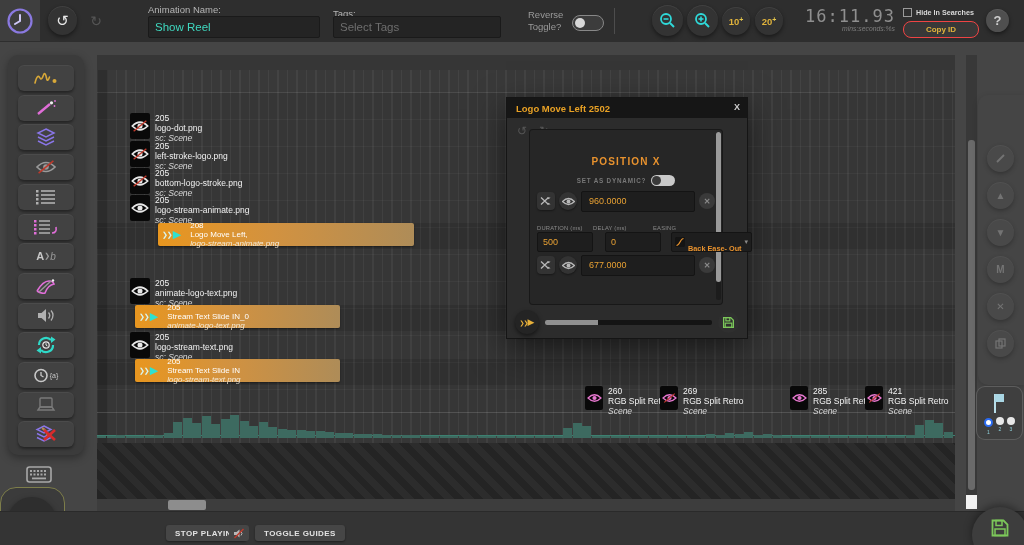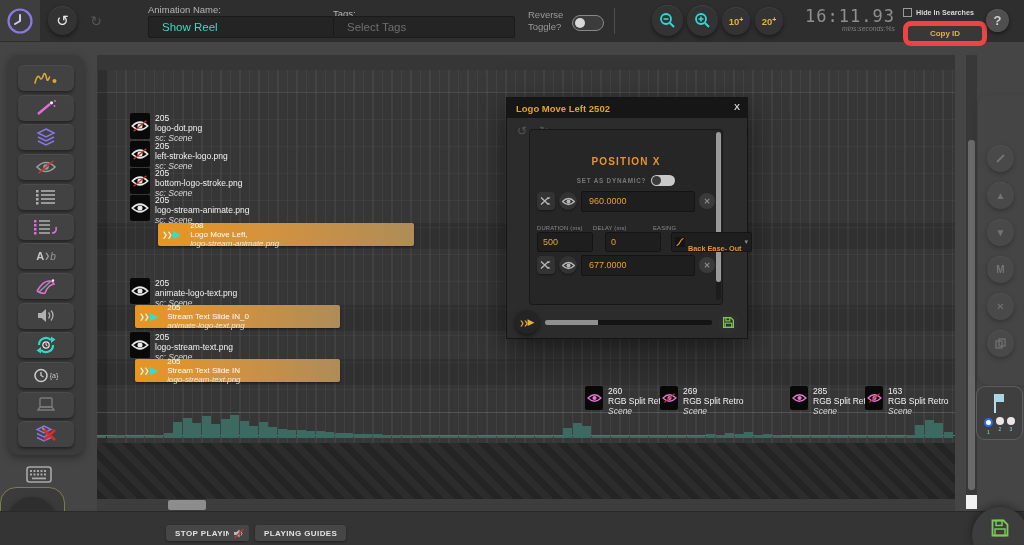--- a/index.html
+++ b/index.html
@@ -10,37 +10,37 @@
   .topbar{position:absolute;left:0;top:0;width:1024px;height:42px;background:#2e2e2e;}
   .logo-tile{position:absolute;left:0;top:0;width:40px;height:41px;background:#3e3e3e;
              display:flex;align-items:center;justify-content:center;}
   .round-btn{border-radius:50%;background:#333;display:flex;align-items:center;justify-content:center;
              box-shadow:inset 0 1px 0 rgba(255,255,255,.07),0 2px 4px rgba(0,0,0,.45);cursor:pointer;}
   .undo-btn{position:absolute;left:48px;top:6px;width:29px;height:29px;color:#e8e8e8;font-size:15px;}
   .redo-btn{position:absolute;left:84px;top:9px;width:24px;height:24px;color:#555;font-size:14px;
             background:transparent;box-shadow:none;}
   .field-label{position:absolute;font-size:9.5px;color:#b5b5b5;}
   .tb-input{position:absolute;height:20px;background:#242424;border:1px solid #1a1a1a;border-radius:2px;
-            color:#3fd9c0;font-size:11.5px;padding:0 13px;font-family:"Liberation Sans",sans-serif;outline:none;}
+            color:#3fd9c0;font-size:11.5px;padding:0 6px;font-family:"Liberation Sans",sans-serif;outline:none;}
   .tb-input::placeholder{color:#6e6e6e;}
   .rev-label{position:absolute;left:528px;top:9px;font-size:9.5px;color:#9a9a9a;line-height:1.25;}
   .toggle-pill{position:absolute;left:572px;top:15px;width:30px;height:14px;border:1px solid #888;
                border-radius:8px;background:#3c3c3c;cursor:pointer;}
   .toggle-pill .knob{position:absolute;left:2px;top:1.5px;width:10px;height:10px;border-radius:50%;background:#d8d8d8;}
   .tb-divider{position:absolute;left:614px;top:8px;width:1px;height:26px;background:#4d4d4d;}
   .zoom-btn{position:absolute;top:5px;width:31px;height:31px;}
   .numplus-btn{position:absolute;top:7px;width:28px;height:28px;color:#e0b33c;font-size:9.5px;font-weight:bold;}
   .numplus-btn sup{font-size:7px;position:relative;top:-2px;color:#e8c84a;}
   .time-block{position:absolute;left:800px;top:6px;width:95px;text-align:right;}
   .time-main{font-family:"DejaVu Sans Mono",monospace;font-size:17px;color:#8f8f8f;letter-spacing:1px;}
   .time-fmt{font-size:6.8px;color:#7d7d7d;font-style:italic;margin-top:-1px;}
   .hide-search{position:absolute;left:903px;top:8px;display:flex;align-items:center;gap:4px;cursor:pointer;}
   .hide-search .box{width:7px;height:7px;border:1px solid #9a9a9a;background:#2e2e2e;}
   .hide-search .lbl{font-size:7.2px;font-weight:bold;color:#d8d8d8;}
-  .copyid-btn{position:absolute;left:903px;top:21px;width:74px;height:15px;border:5px solid #ef4444;
+  .copyid-btn{position:absolute;left:903px;top:21px;width:74px;height:15px;border:1px solid #ef4444;
               border-radius:8px;background:#383838;color:#e0b33c;font-size:8px;font-weight:bold;
               display:flex;align-items:center;justify-content:center;cursor:pointer;}
   .help-btn{position:absolute;left:986px;top:9px;width:23px;height:23px;background:#4f4f4f;color:#cfcfcf;
             font-size:13px;font-weight:bold;}
 
   
   .sidebar{position:absolute;left:8px;top:55px;width:76px;height:400px;background:#3b3b3b;border-radius:10px;
            box-shadow:0 3px 8px rgba(0,0,0,.35);}
   .sb-btn{position:absolute;left:10px;width:56px;height:26px;border-radius:6px;background:#424242;
           box-shadow:inset 0 1px 0 rgba(255,255,255,.05),0 2px 3px rgba(0,0,0,.4);
@@ -487,21 +487,21 @@
         </div>
         <div class="tl-layer" style="left: 768px; top: 331px;">
           <span class="eyebox small">
             <svg width="15" height="10" viewBox="0 0 24 17">
     <path d="M1 8.5 Q12 -2.5 23 8.5 Q12 19.5 1 8.5 Z" fill="none" stroke="#e878d0" stroke-width="2.2"></path>
     <circle cx="12" cy="8.5" r="3.6" fill="#e878d0"></circle>
     <line x1="3" y1="16" x2="21" y2="1" stroke="#c0392b" stroke-width="2"></line>
             </svg>
           </span>
     <span class="lay-text">
-      <div>163</div>
+      <div>421</div>
       <div>RGB Split Retro</div>
       <div class="sub">Scene</div>
           </span>
         </div>
       </div>
   </div>
 
   <div class="vscroll">
     <div class="thumb"></div>
     <div class="endcap"></div>
@@ -682,21 +682,21 @@
 
   <div class="bottombar">
     <div class="foot-btn" style="left:166px;">STOP PLAYING</div>
     <div class="mute-btn">
       <svg width="12" height="11" viewBox="0 0 12 11">
         <polygon points="1,4 3.5,4 6.5,1.5 6.5,9.5 3.5,7 1,7" fill="#b8b8b8"></polygon>
         <path d="M8 3.5 q2 2 0 4" fill="none" stroke="#b8b8b8" stroke-width="1"></path>
         <line x1="1.5" y1="10" x2="10.5" y2="1" stroke="#c0392b" stroke-width="1.4"></line>
       </svg>
     </div>
-    <div class="foot-btn" style="left:255px;">PLAYING GUIDES</div>
+    <div class="foot-btn" style="left:255px;">TOGGLE GUIDES</div>
   </div>
 
   <div class="rtoolbar">
     <div class="round-btn rt-btn" style="top:50px;">
       <svg width="11" height="11" viewBox="0 0 11 11">
           <line x1="2" y1="9" x2="9" y2="2" stroke="#9a9a9a" stroke-width="1.8"></line>
         </svg>
     </div>
     <div class="round-btn rt-btn" style="top:87px;">
         <span>▲</span>

